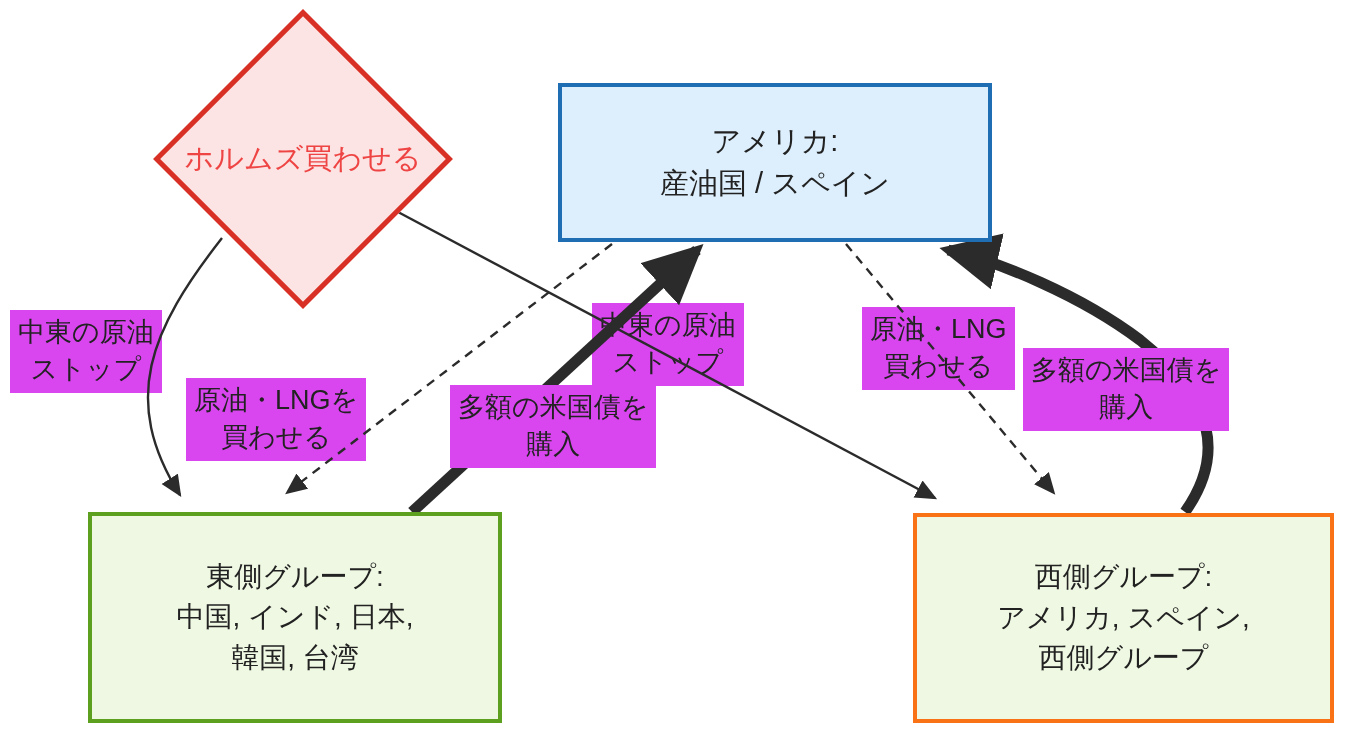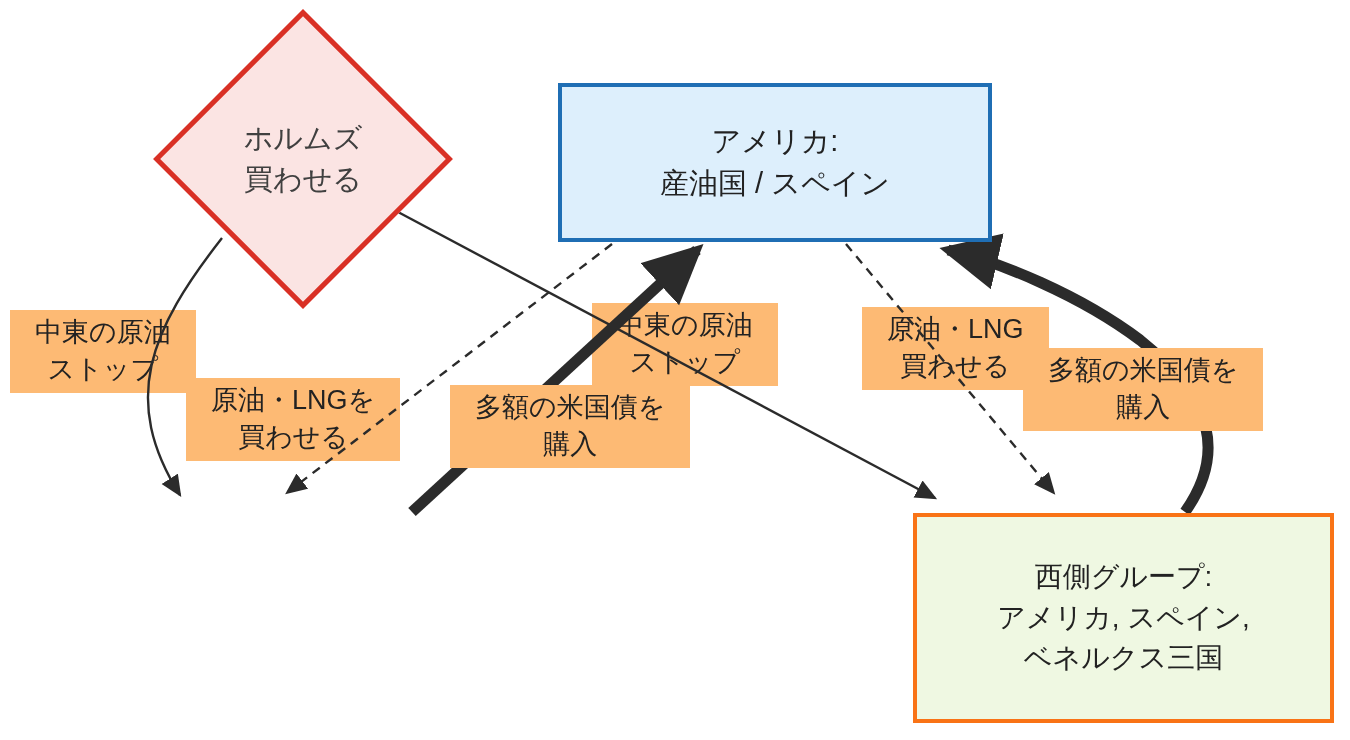--- a/index.html
+++ b/index.html
@@ -60,24 +60,24 @@
     transform: rotate(45deg);
     box-sizing: border-box;
   }
   #diamond-label {
     position: absolute;
     left: 0;
     top: 0;
     width: 302px;
     height: 302px;
     display: flex;
-    flex-direction: column;
+    flex-direction: row;
     align-items: center;
     justify-content: center;
-    color: #404040;
+    color: #ef4444;
     font-size: 29px;
     line-height: 1.42;
   }
 
   
   #usa-node {
     left: 558px;
     top: 83px;
     width: 434px;
     height: 159px;
@@ -108,26 +108,26 @@
     background: #eff8e2;
     border: 4px solid #f97316;
     color: #222222;
     font-size: 28px;
     line-height: 1.45;
   }
 
   
   .edge-label {
     position: absolute;
-    background: #fdba74;
+    background: #d946ef;
     color: #222222;
     font-size: 27px;
     line-height: 1.38;
     text-align: center;
-    padding: 4px 25px;
+    padding: 4px 8px;
     box-sizing: border-box;
     white-space: nowrap;
   }
   .edge-label .line { display: block; }
 
   #lbl-oil-stop-left   { left: 10px;   top: 310px; }
   #lbl-lng-east        { left: 186px;  top: 353px; margin-top: 25px; }
   #lbl-oil-stop-mid    { left: 592px;  top: 303px; }
   #lbl-bonds-east      { left: 450px;  top: 340px; }
   #lbl-lng-west        { left: 862px;  top: 307px; }
@@ -206,20 +206,25 @@
       <span class="line">ホルムズ</span>
       <span class="line">買わせる</span>
     </div>
   </div>
 
   <div class="node" id="usa-node">
     <span class="line">アメリカ:</span>
     <span class="line">産油国 / スペイン</span>
   </div>
 
+  <div class="node" id="east-node">
+    <span class="line">東側グループ:</span>
+    <span class="line">中国, インド, 日本,</span>
+    <span class="line">韓国, 台湾</span>
+  </div>
 
   <div class="node" id="west-node">
     <span class="line">西側グループ:</span>
     <span class="line">アメリカ, スペイン,</span>
-    <span class="line">ベネルクス三国</span>
+    <span class="line">西側グループ</span>
   </div>
 
 </div>
 
 </body></html>

